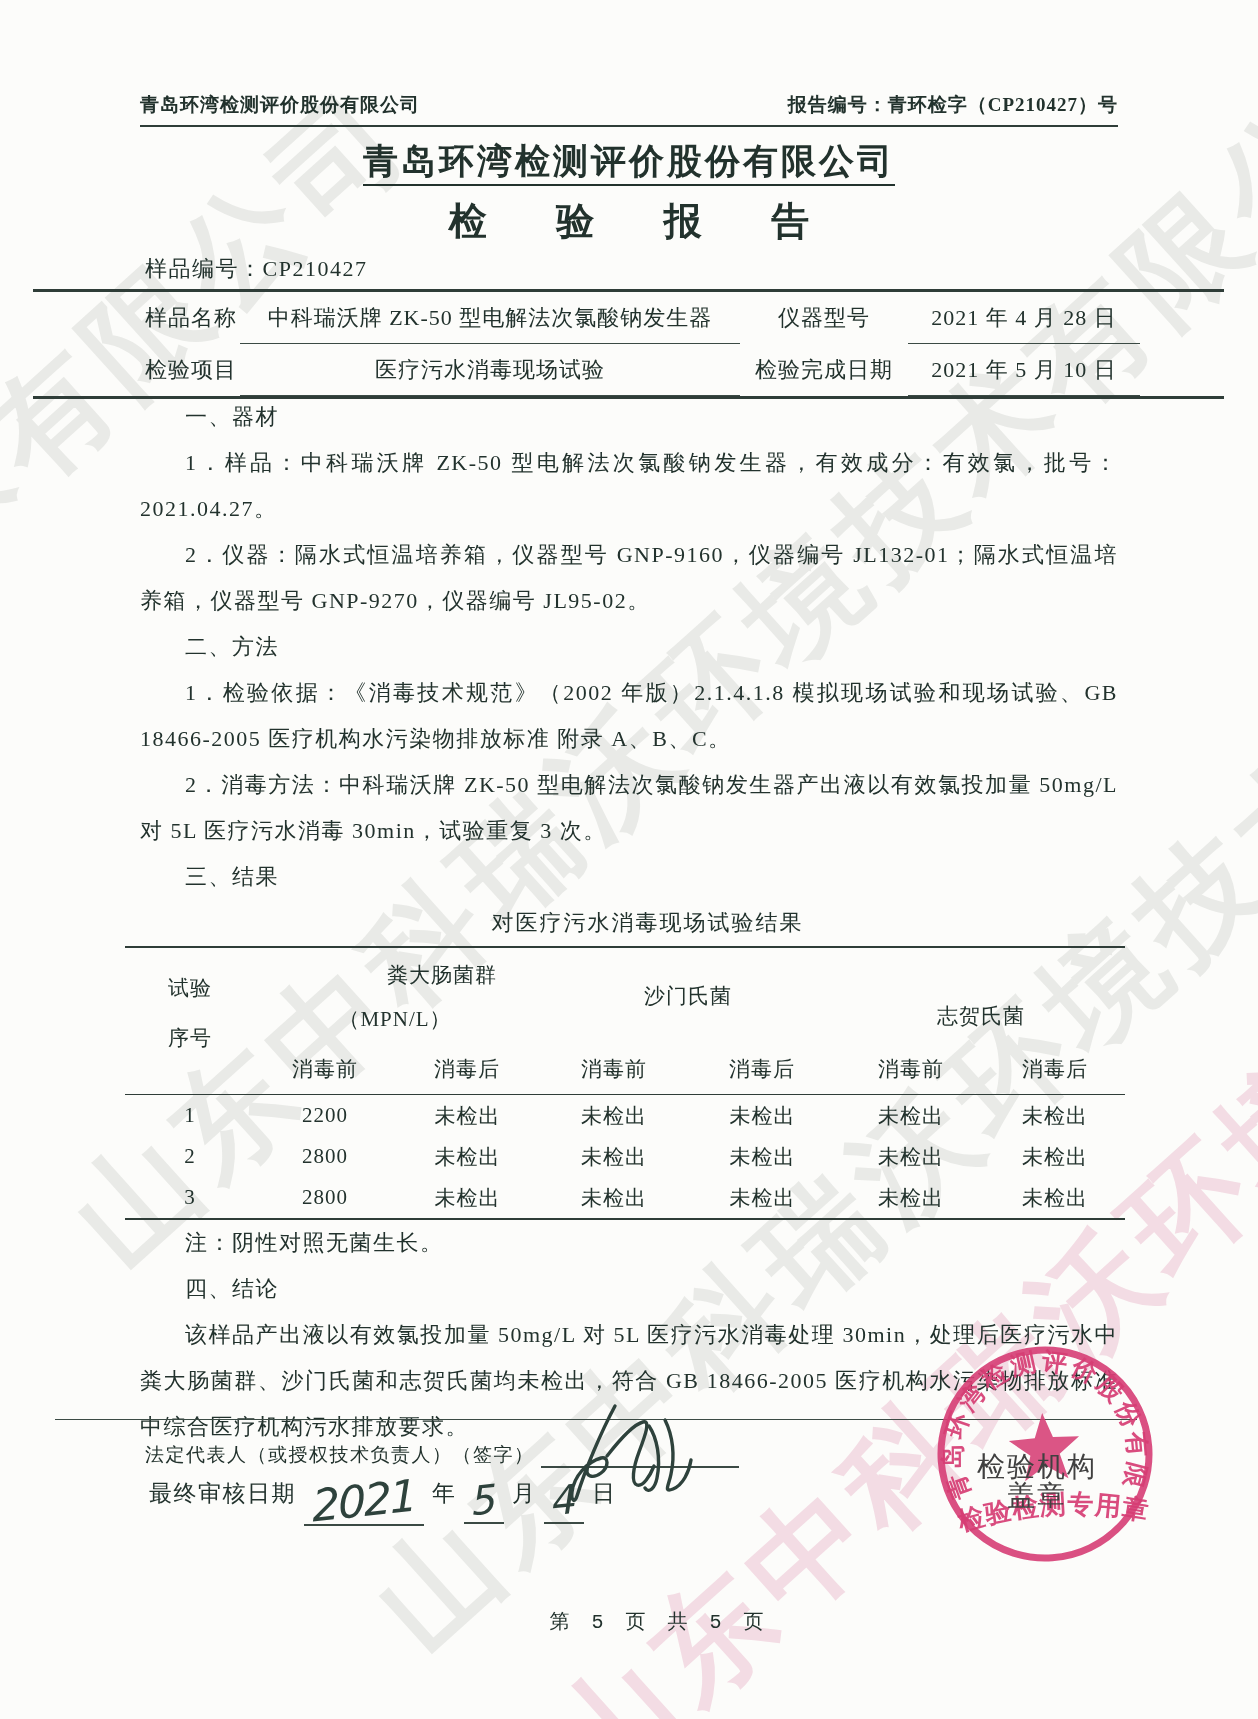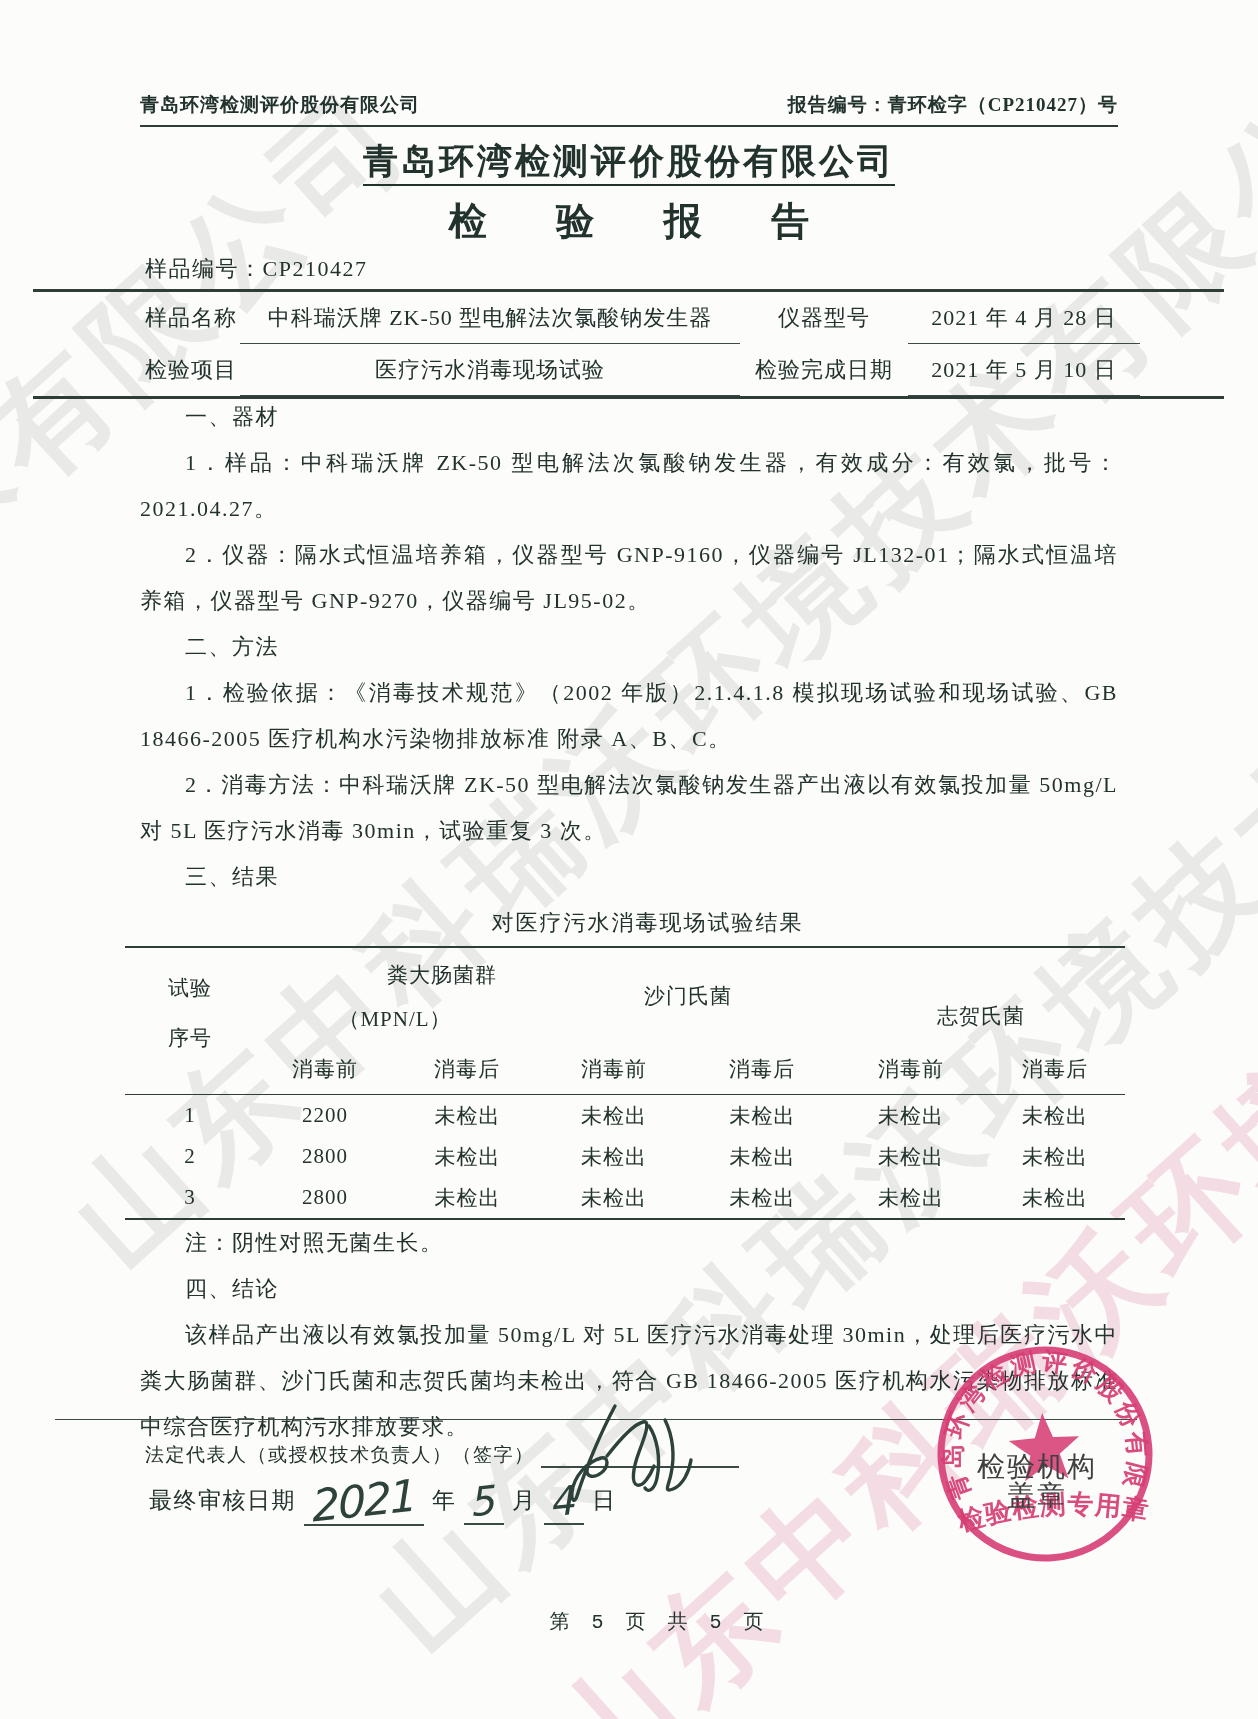--- a/index.html
+++ b/index.html
@@ -72,21 +72,21 @@
   .hcell{position:absolute; transform:translate(-50%,-50%); white-space:nowrap;}
   .rrow{
     display:grid; grid-template-columns:130px 140px 145px 148px 149px 148px 140px;
     height:41px; align-items:center; text-align:center;
   }
   
   .sigline{position:absolute; top:1419px; left:55px; width:1082px; border-top:1.8px solid #3b4a44; z-index:1;}
   .reprow{position:absolute; top:1440px; left:145px; z-index:1; font-size:19px; letter-spacing:1.5px; display:flex; align-items:flex-end;}
   .sigblank{display:inline-block; width:198px; border-bottom:2px solid #3b4a44; margin-left:6px; height:26px;}
   .sigsvg{position:absolute; top:1396px; left:545px; z-index:2;}
-  .daterow{position:absolute; top:1478px; left:145px; z-index:1; display:flex; align-items:center; font-size:23px; letter-spacing:1.5px;}
+  .daterow{position:absolute; top:1478px; left:145px; z-index:1; display:flex; align-items:flex-start; font-size:23px; letter-spacing:1.5px;}
   .daterow .kanji{padding:0 4px 4px 4px;}
   .hwslot{border-bottom:2px solid #3b4a44; padding:0 8px; margin:0 4px;}
   .hw{
     font-family:"DejaVu Sans","Liberation Sans",sans-serif; font-style:italic;
     color:#2e423c; display:inline-block; transform:rotate(-6deg) skewX(-4deg);
     letter-spacing:-2px;
   }
   .hw-year{font-size:44px; line-height:46px;}
   .hw-md{font-size:40px; line-height:44px;}
   

